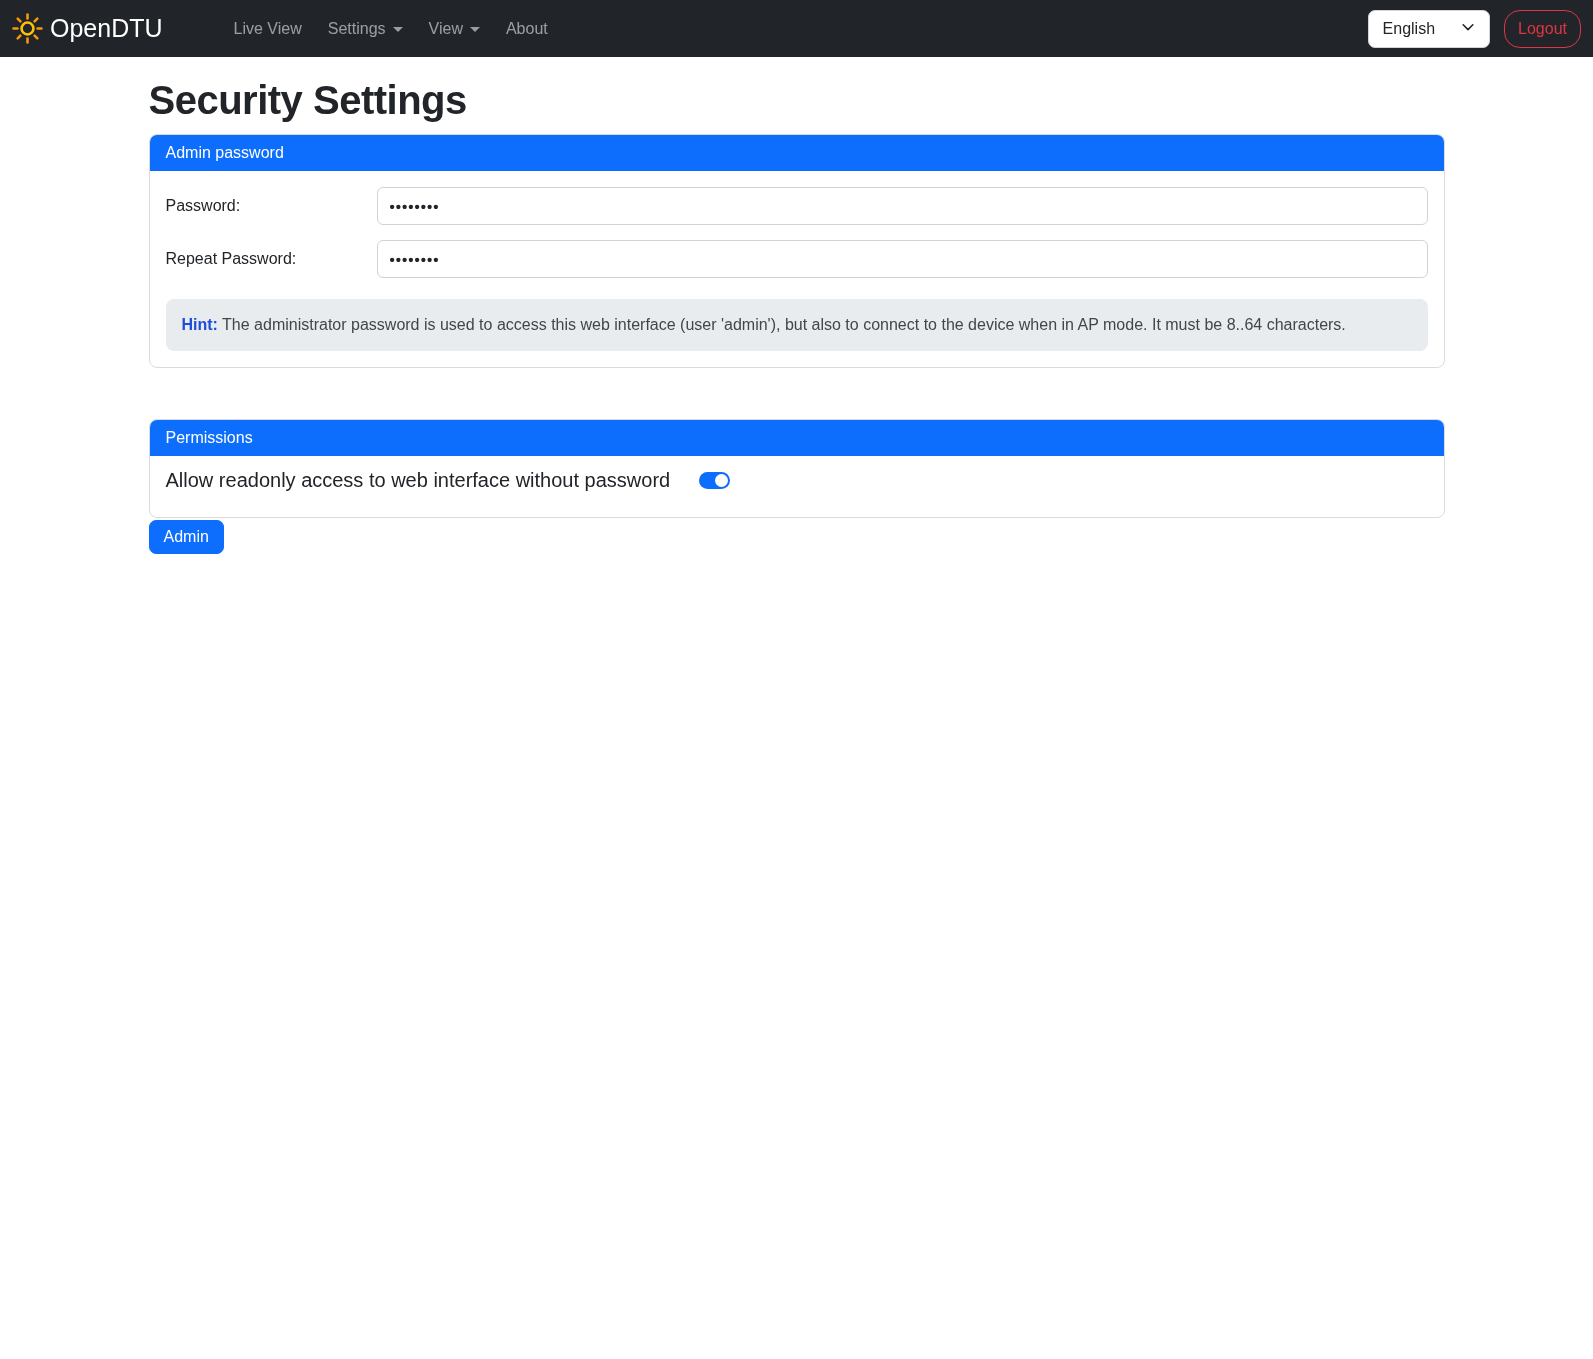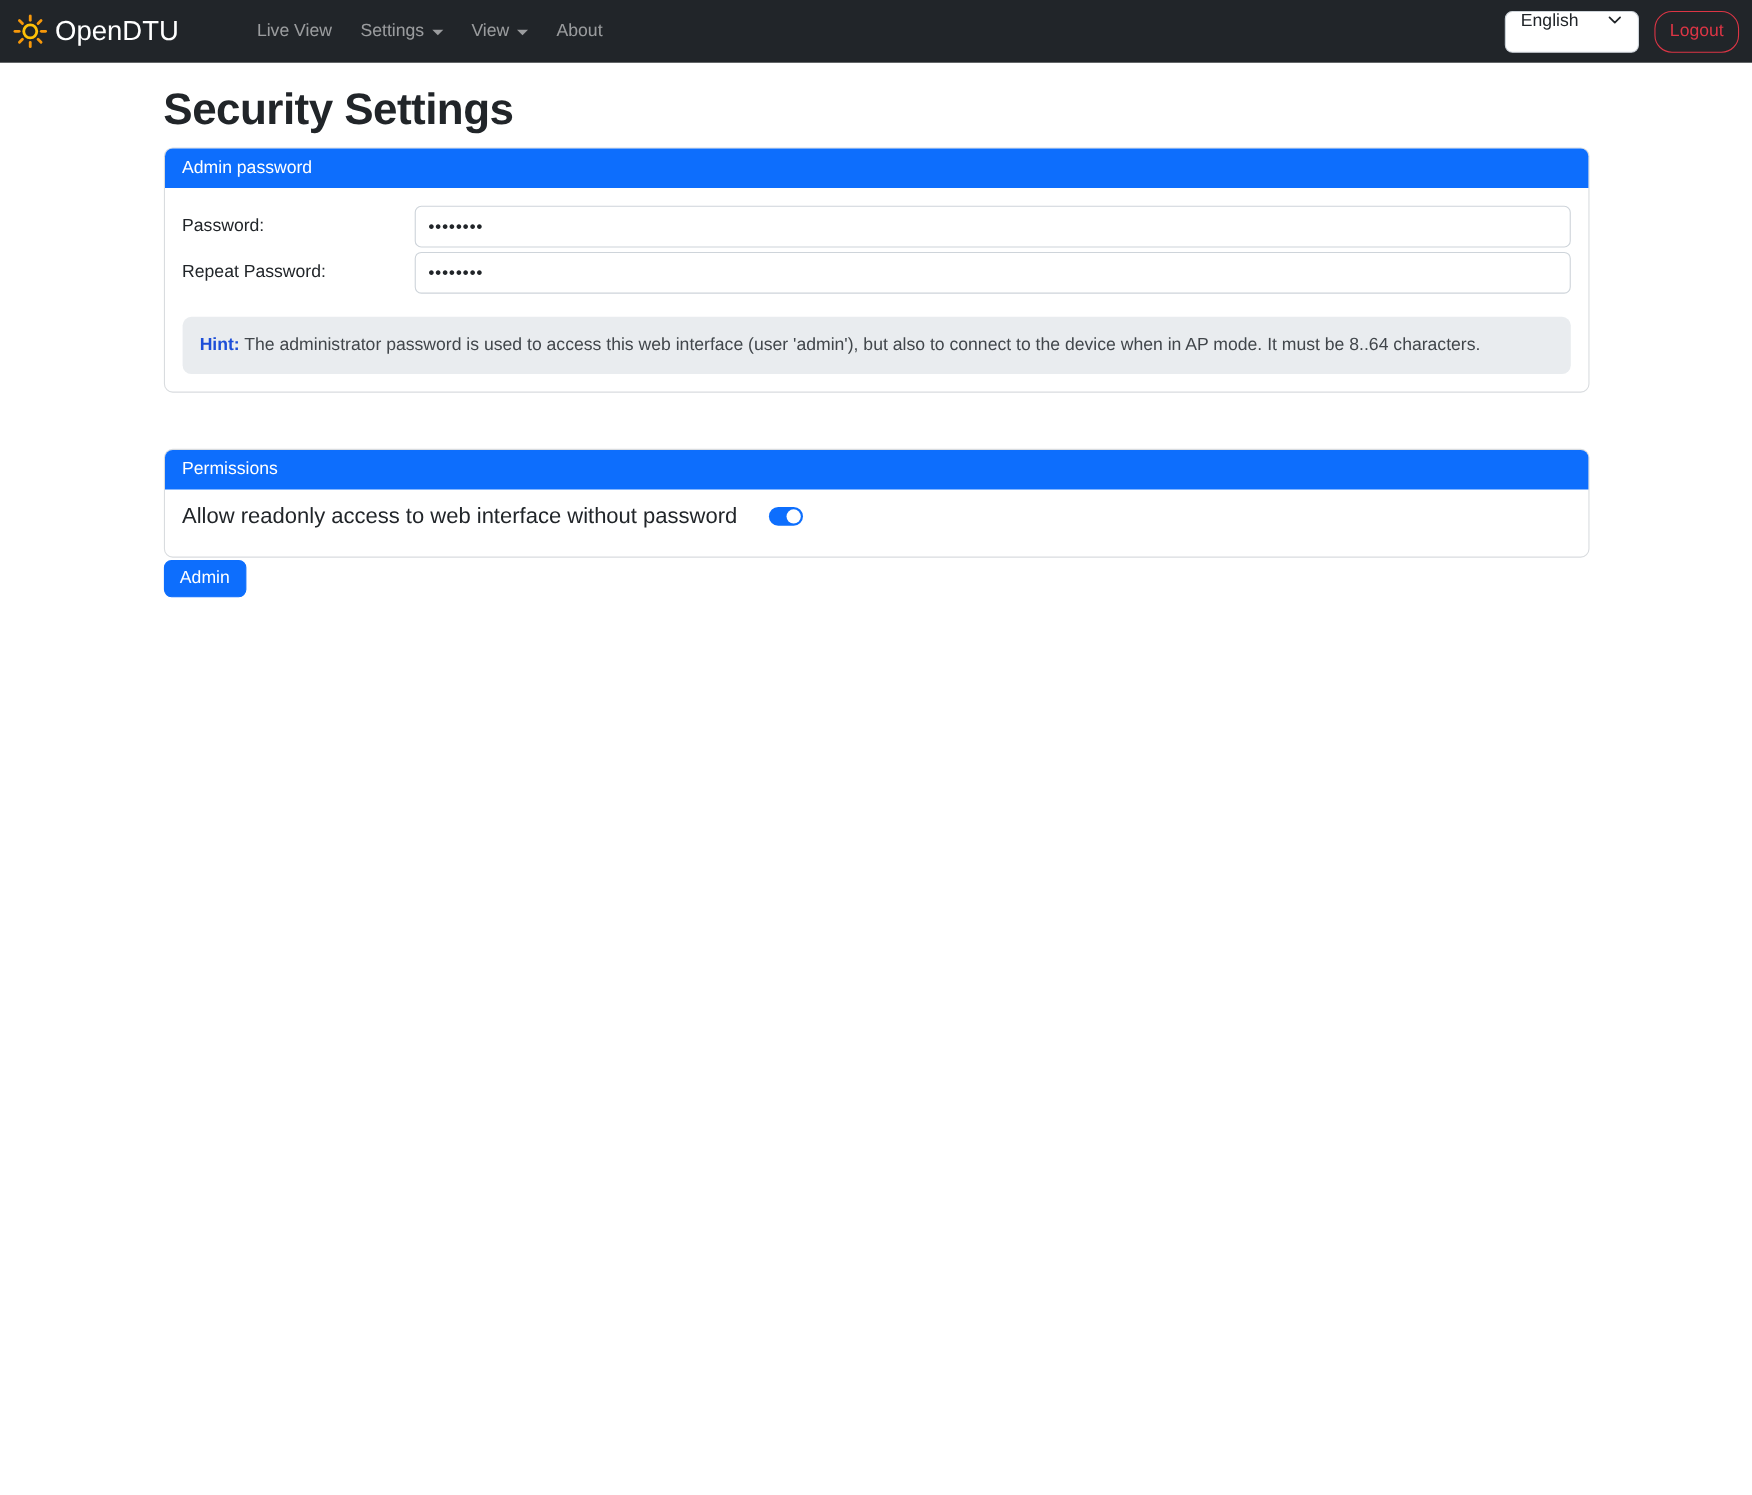--- a/index.html
+++ b/index.html
@@ -60,20 +60,21 @@
     gap: 14px;
   }
   .lang-select {
     background: #ffffff;
     color: #212529;
     border: 1px solid #ced4da;
     border-radius: 7px;
     height: 38px;
     padding: 0 14px;
     display: flex;
+    align-items: center;
     gap: 26px;
     font-size: 16px;
     cursor: pointer;
   }
   .logout-btn {
     background: transparent;
     border: 1px solid #dc3545;
     color: #dc3545;
     border-radius: 16px;
     height: 38px;
@@ -108,21 +109,21 @@
     color: #ffffff;
     padding: 9px 16px;
     font-size: 16px;
     border-radius: 7px 7px 0 0;
   }
   .card-body { padding: 16px; }
 
   .form-row {
     display: flex;
     align-items: center;
-    margin-bottom: 4px;
+    margin-bottom: 15px;
   }
   .form-label {
     flex: 0 0 211px;
     font-size: 16px;
     color: #212529;
   }
   .form-input {
     flex: 1;
     height: 38px;
     border: 1px solid #ced4da;

